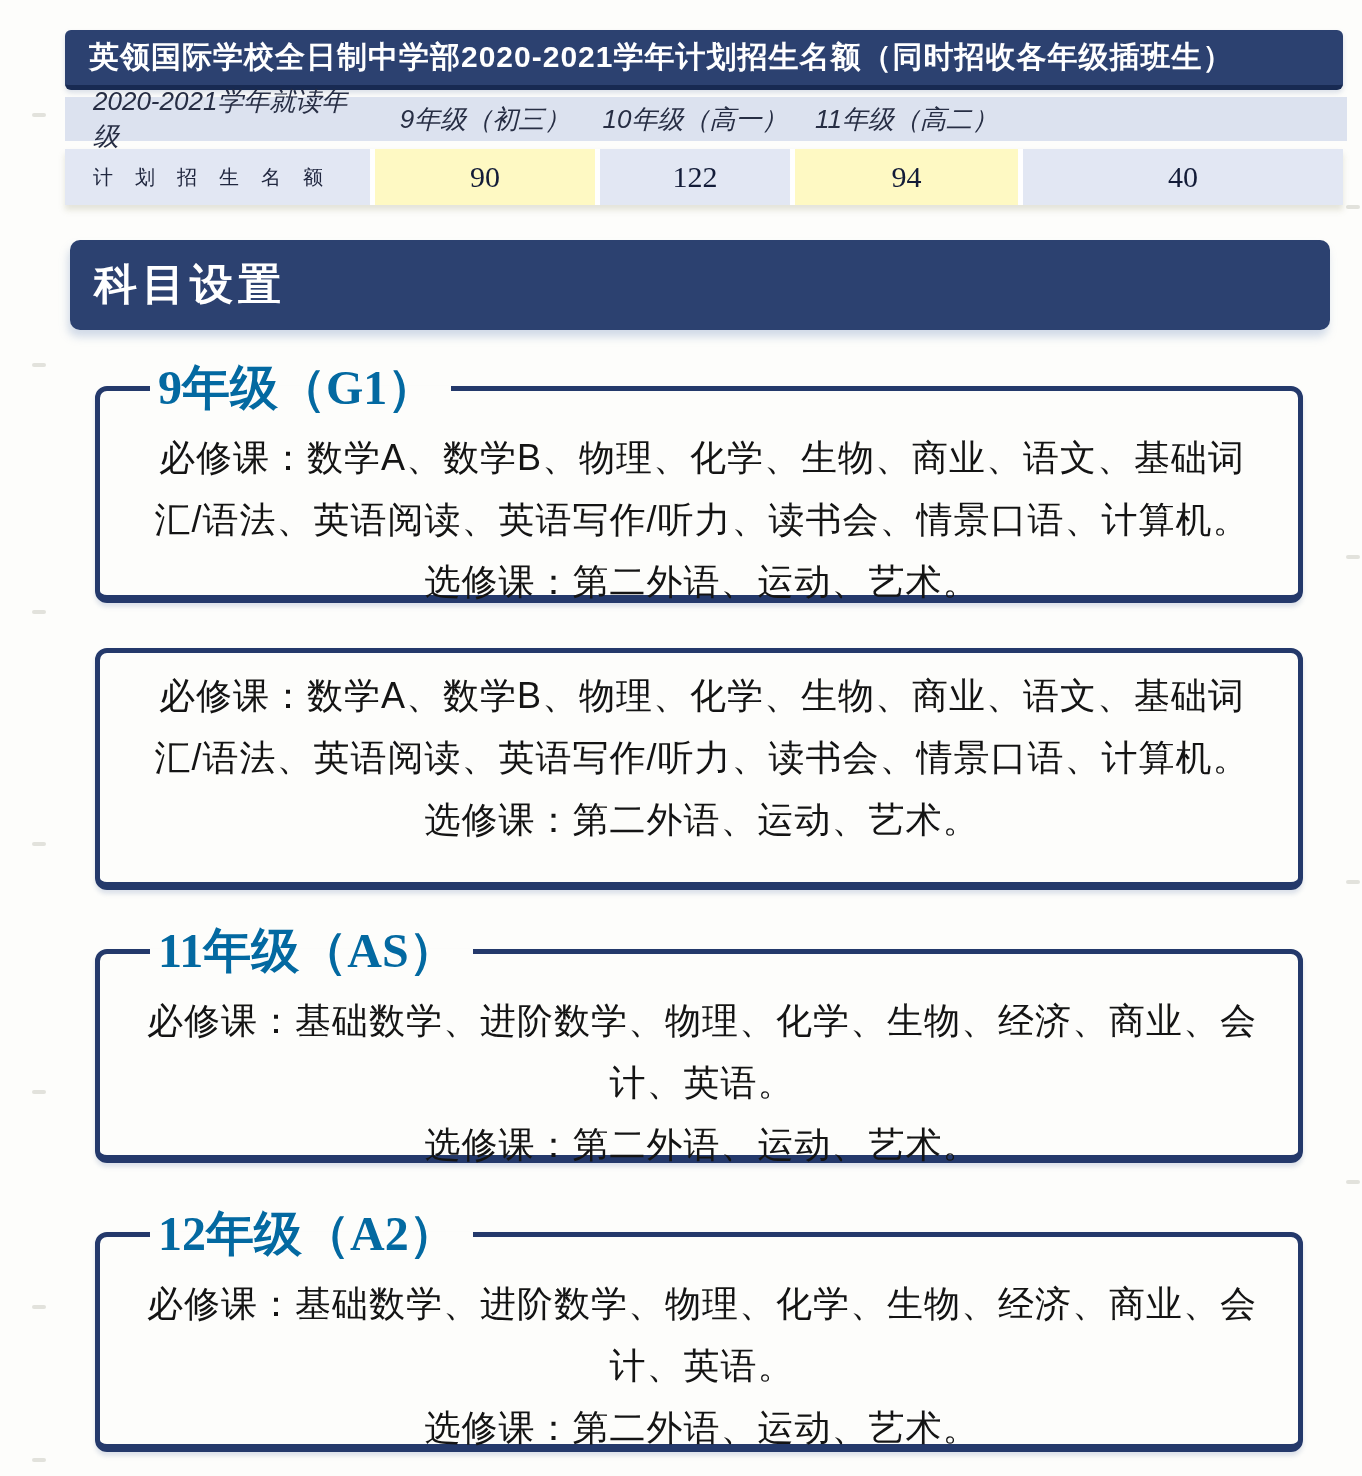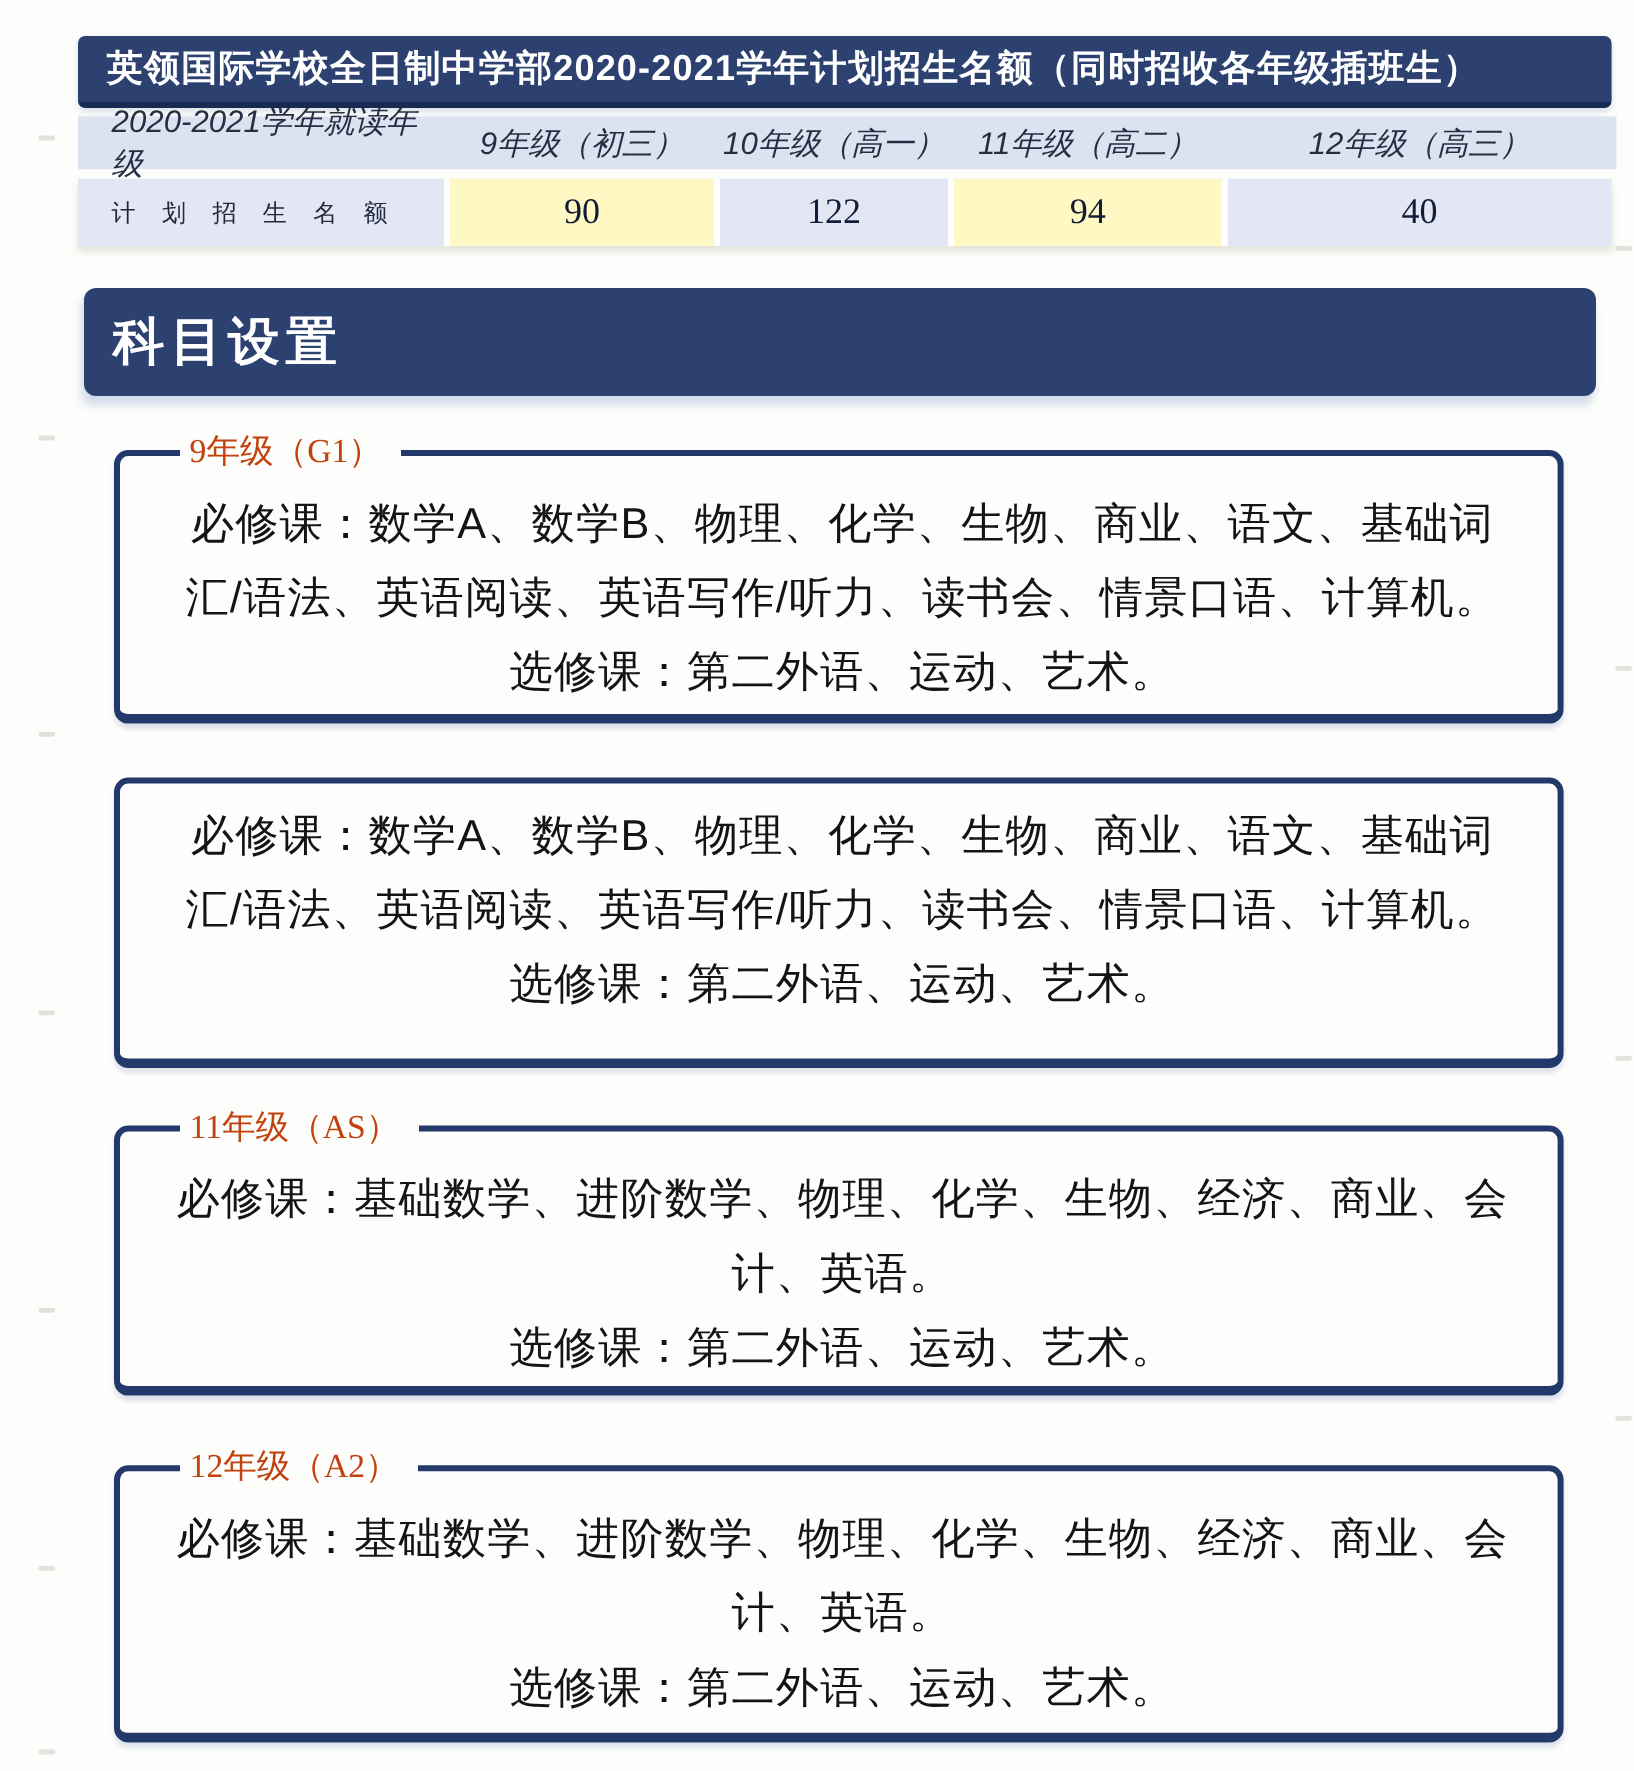--- a/index.html
+++ b/index.html
@@ -63,21 +63,21 @@
   fieldset.grade-box{
     position:absolute;left:95px;width:1208px;
     margin:0;box-sizing:border-box;
     border:5px solid #24396b;border-bottom-width:8px;border-radius:12px;
     padding:12px 30px 10px 36px;
     background:transparent;
     box-shadow:0 4px 4px rgba(150,165,195,.3);
   }
   fieldset.grade-box legend{
     font-family:"Liberation Serif","DejaVu Serif",serif;
-    font-weight:normal;font-size:28px;color:#c2410c;
+    font-weight:bold;font-size:48px;color:#0369a1;
     margin-left:14px;padding:0 16px 0 8px;line-height:1.1;
   }
   .gb1{top:362px;height:241px;}
   .gb2{top:648px;height:242px;}
   .gb3{top:925px;height:238px;}
   .gb4{top:1208px;height:244px;}
   .course-text{
     margin:0;font-size:36px;line-height:62px;color:#141414;
     letter-spacing:1px;
     text-align:center;
@@ -102,21 +102,20 @@
 
   <div class="title-bar">
     <span>英领国际学校全日制中学部2020-2021学年计划招生名额（同时招收各年级插班生）</span>
   </div>
 
   <div class="t-header">
     <div class="cell c-label">2020-2021学年就读年级</div>
     <div class="cell c1">9年级（初三）</div>
     <div class="cell c2">10年级（高一）</div>
     <div class="cell c3">11年级（高二）</div>
-    <div class="cell c4">12年级（高三）</div>
   </div>
 
   <div class="t-row">
     <div class="cell c-label row-label">计划招生名额</div>
     <div class="cell c1 hl">
       <span class="val">90</span>
     </div>
     <div class="cell c2">
       <span class="val">122</span>
     </div>

